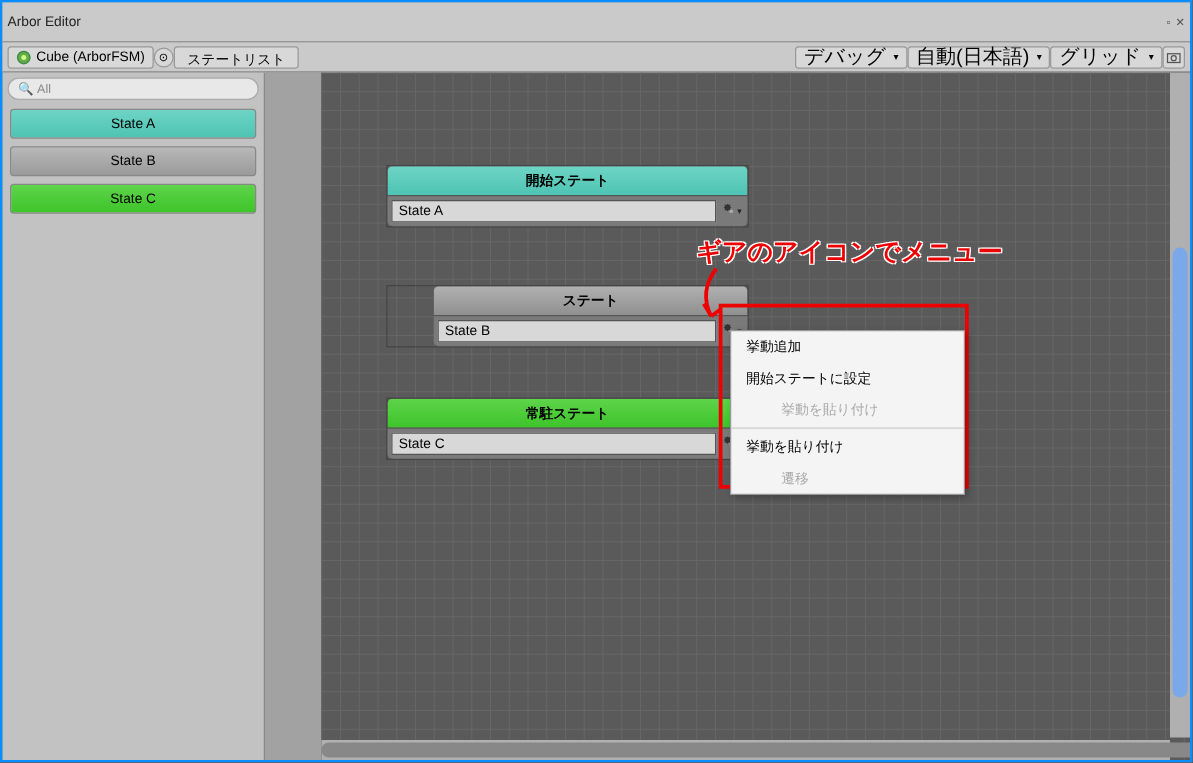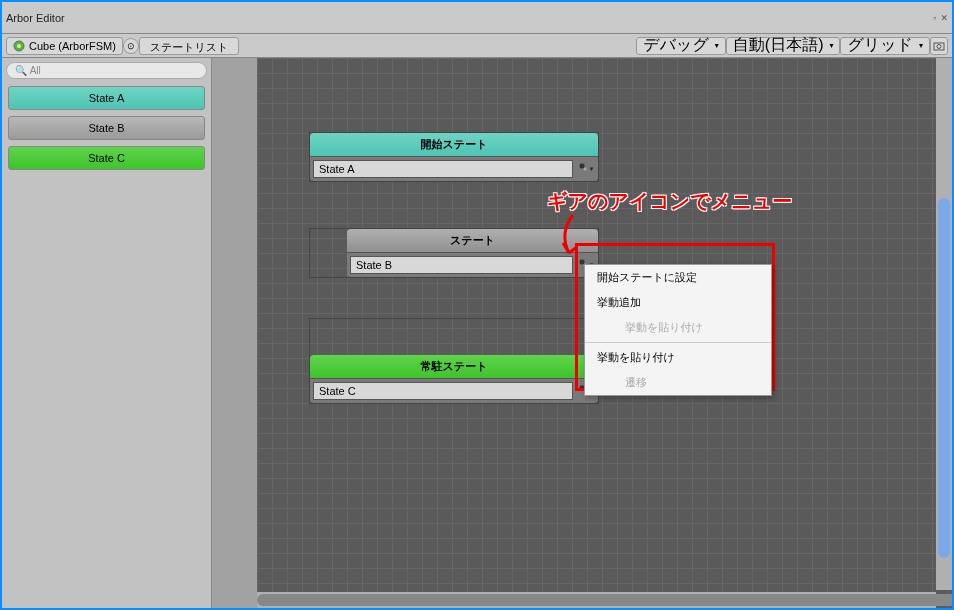--- a/index.html
+++ b/index.html
@@ -30,21 +30,21 @@
 .state-teal { background: linear-gradient(#6ed4c4, #4ec4b4); }
 .state-gray { background: linear-gradient(#b8b8b8, #9a9a9a); }
 .state-green { background: linear-gradient(#5ed44a, #3ec42a); }
 
 .canvas { flex: 1; background: #5a5a5a; position: relative; background-image: linear-gradient(#666 1px, transparent 1px), linear-gradient(90deg, #666 1px, transparent 1px); background-size: 15px 15px; overflow: hidden; }
 
 .node { position: absolute; width: 290px; border: 1px solid #444; border-radius: 0; overflow: visible; }
 .node-header { padding: 4px 0; text-align: center; font-size: 11px; font-weight: bold; border-bottom: 1px solid #555; border-radius: 4px 4px 0 0; }
 .node-header.teal { background: linear-gradient(#6ed4c4, #4ec4b4); }
 .node-header.gray { background: linear-gradient(#b0b0b0, #909090); }
-.node-header.green { background: linear-gradient(#5ed44a, #3ec42a); margin-top: 36px; }
+.node-header.green { background: linear-gradient(#5ed44a, #3ec42a); }
 .node-body { background: #7a7a7a; padding: 3px; display: flex; align-items: center; border-radius: 0 0 4px 4px; }
 .node-field { flex: 1; background: #d8d8d8; border: 1px solid #555; padding: 2px 5px; font-size: 11px; }
 .gear-btn { width: 18px; height: 18px; margin-left: 4px; display: flex; align-items: center; justify-content: center; cursor: pointer; color: #222; }
 
 .context-menu { position: absolute; background: #f4f4f4; border: 1px solid #999; box-shadow: 2px 2px 6px rgba(0,0,0,0.3); width: 188px; z-index: 10; }
 .menu-item { padding: 5px 12px; font-size: 11px; cursor: pointer; }
 .menu-item.disabled { color: #aaa; cursor: default; padding-left: 40px; }
 .menu-sep { height: 1px; background: #ccc; margin: 2px 0; }
 
 .annotation-box { position: absolute; border: 3px solid #e00; pointer-events: none; }
@@ -143,29 +143,29 @@
                 <circle cx="6" cy="6" r="1.5" fill="#aaa"></circle>
               </svg>
             <span style="font-size:7px;margin-left:-1px;">▾</span>
           </div>
         </div>
       </div>
 
       <div class="annotation-box" style="left:318px; top:185px; width:200px; height:148px;"></div>
 
       <div class="context-menu" style="left:327px; top:206px;">
+        <div class="menu-item"><span>挙動追加</span></div>
         <div class="menu-item"><span>開始ステートに設定</span></div>
-        <div class="menu-item"><span>挙動追加</span></div>
         <div class="menu-item disabled"><span>挙動を貼り付け</span></div>
         <div class="menu-sep"></div>
         <div class="menu-item"><span>挙動を貼り付け</span></div>
         <div class="menu-item disabled"><span>遷移</span></div>
       </div>
 
-      <div class="annotation-text" style="left:290px; top:130px;">ギアのアイコンでメニュー</div>
+      <div class="annotation-text" style="left:300px; top:130px;">ギアのアイコンでメニュー</div>
 
       <svg class="annotation-arrow" style="left:296px; top:155px;" width="40" height="50">
         <path d="M 20 2 Q 6 20 16 40" stroke="#e00" stroke-width="3" fill="none"></path>
         <path d="M 16 40 L 10 30 M 16 40 L 24 34" stroke="#e00" stroke-width="3" fill="none"></path>
       </svg>
 
       <div class="vscroll">
         <div class="vscroll-thumb" style="top:140px; height:360px;"></div>
       </div>
       <div class="hscroll">

